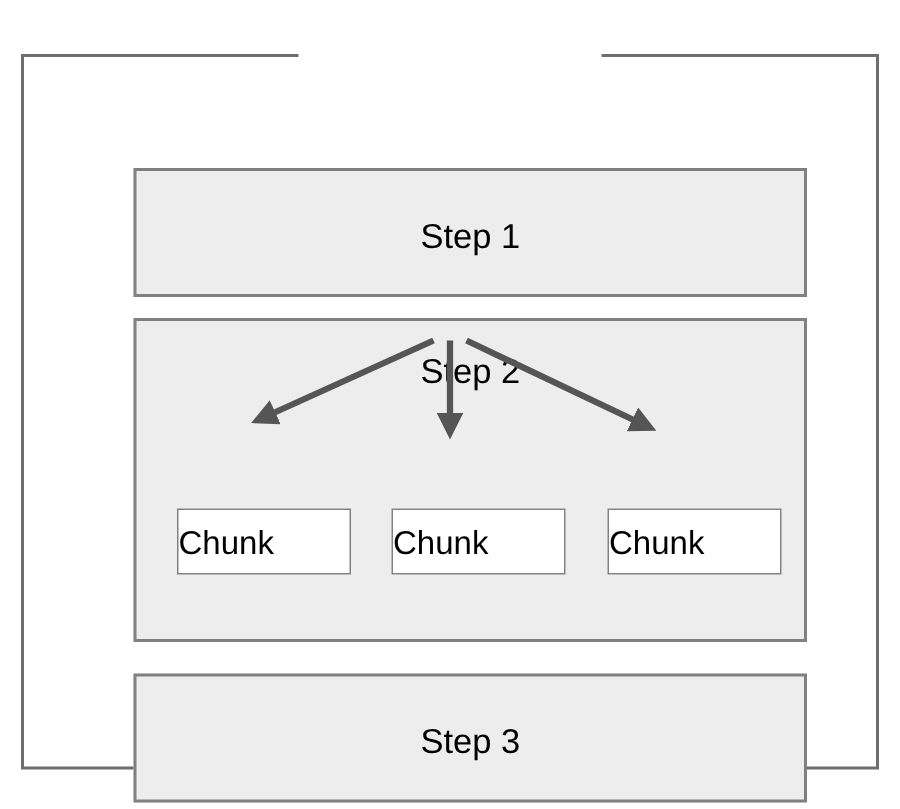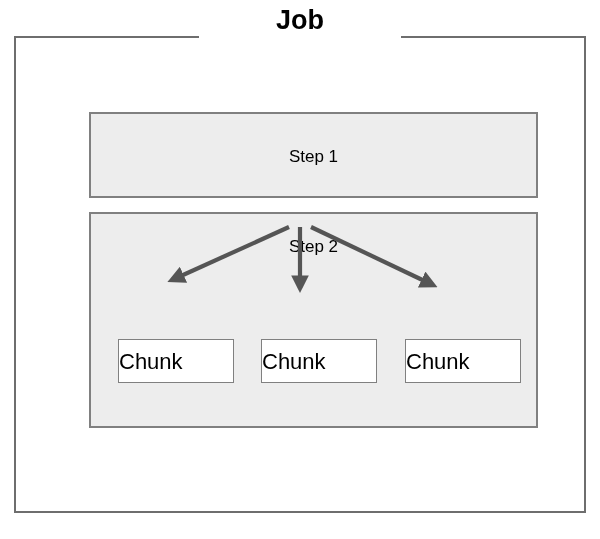--- a/index.html
+++ b/index.html
@@ -65,21 +65,21 @@
   }
   .step1 { left: 73px;  top: 74px;  width: 449px; height: 86px; }
   .step2 { left: 73px;  top: 174px; width: 449px; height: 216px; }
   .step3 { left: 73px;  top: 411px; width: 449px; height: 86px; }
 
   .step-label-centered {
     position: absolute;
     left: 0;
     width: 100%;
     text-align: center;
-    font-size: 17px;
+    font-size: 23px;
     line-height: 26px;
     color: #000000;
     white-space: nowrap;
   }
   .step1 .step-label-centered { top: 30px; }
   .step3 .step-label-centered { top: 30px; }
   .step2 .step-label-centered { top: 20px; }
 
   
   .chunk-box {
@@ -135,25 +135,27 @@
 
       <div class="chunk-box chunk-2">
         <div class="chunk-label">Chunk</div>
       </div>
 
       <div class="chunk-box chunk-3">
         <div class="chunk-label">Chunk</div>
       </div>
     </div>
 
+    <div class="step-box step3">
+      <div class="step-label-centered">Step 3</div>
+    </div>
   </div>
 
   <div class="title-gap"></div>
 
-  <div class="job-title">Job</div>
 
   <svg class="arrow-layer" viewBox="0 0 600 539" width="600" height="539">
     <defs>
       <marker id="arrowhead" markerWidth="4.2" markerHeight="4.2" refX="3.0" refY="2.1" orient="auto" markerUnits="strokeWidth">
         <path d="M0,0 L4.2,2.1 L0,4.2 z" fill="#555555"></path>
       </marker>
     </defs>
 
     <line x1="289" y1="227" x2="172" y2="280" stroke="#555555" stroke-width="4.2" marker-end="url(#arrowhead)"></line>
 

